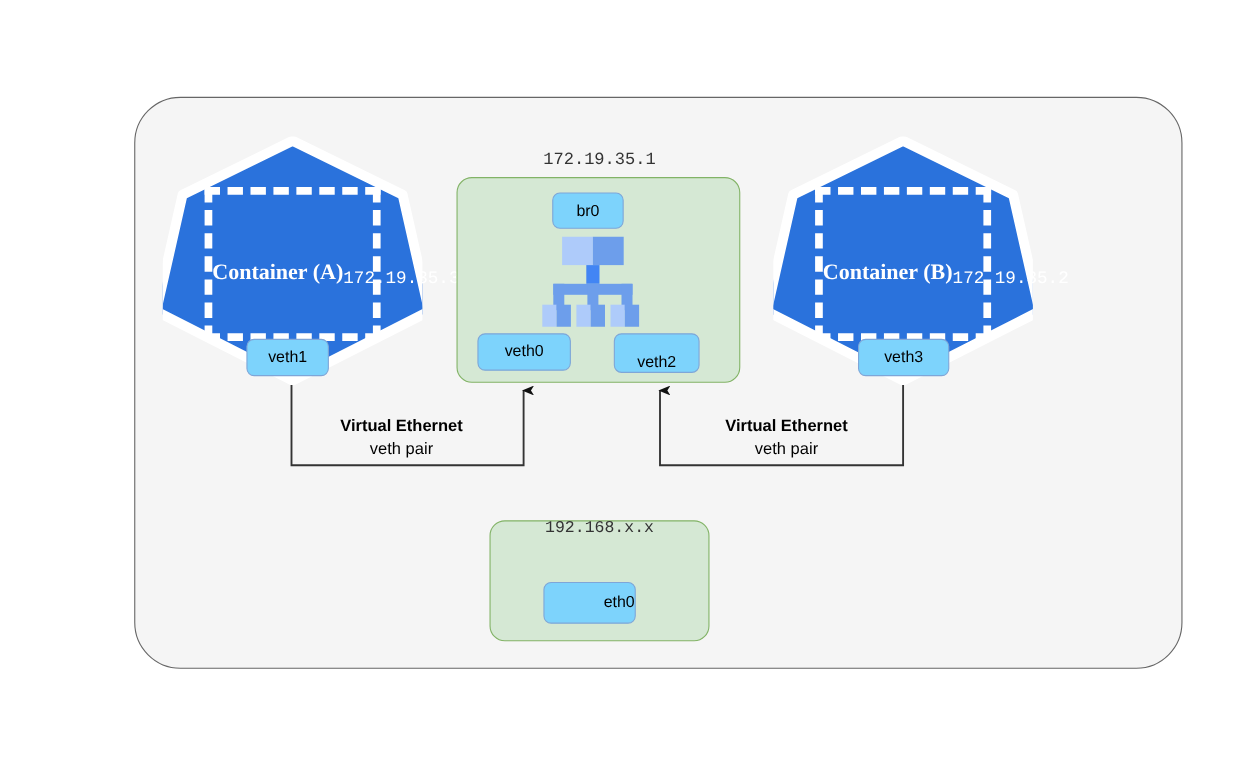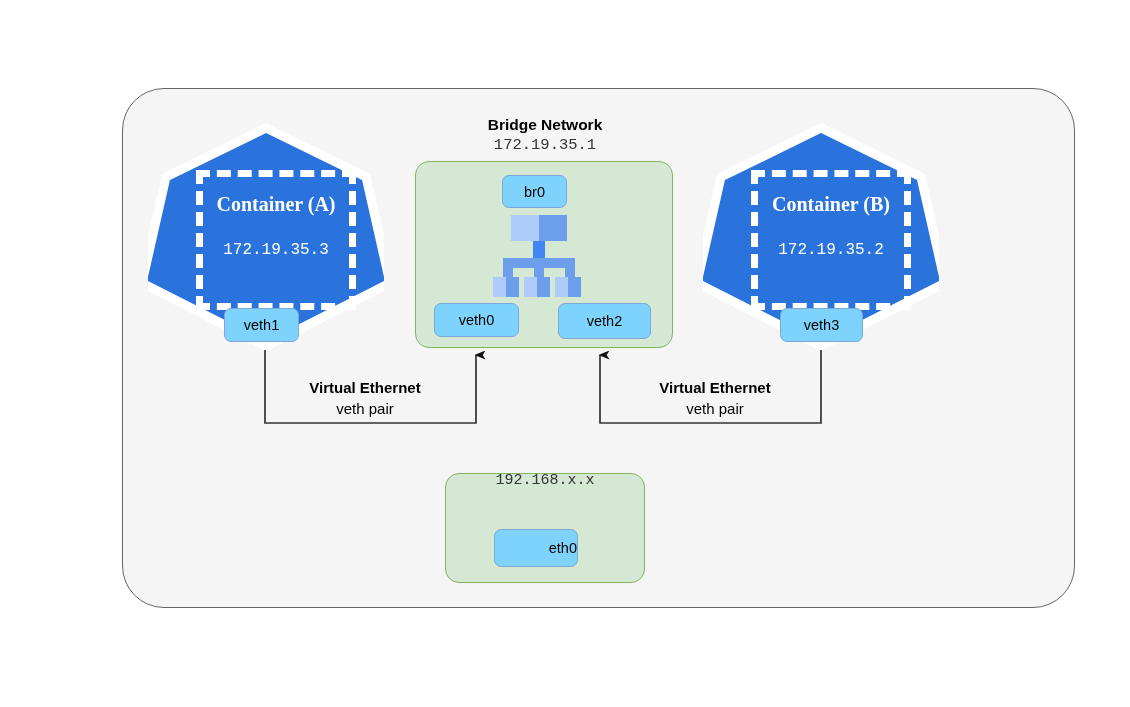--- a/index.html
+++ b/index.html
@@ -56,28 +56,27 @@
     height: 226px;
   }
   .container-node .hept {
     position: absolute;
     left: 0; top: 0;
     width: 236px;
     height: 226px;
   }
   .container-inner {
     position: absolute;
-    left: 48px;
+    left: 38px;
     top: 46px;
     width: 160px;
     height: 140px;
     border: 7px dashed #ffffff;
     box-sizing: border-box;
     display: flex;
-    flex-direction: column;
     align-items: center;
     justify-content: flex-start;
   }
   .container-title {
     margin-top: 16px;
     font-family: "Liberation Serif", serif;
     font-weight: bold;
     font-size: 20px;
     color: #ffffff;
     white-space: nowrap;
@@ -223,21 +222,20 @@
     <div class="container-inner">
       <div class="container-title">Container (B)</div>
       <div class="container-ip">172.19.35.2</div>
     </div>
   </div>
 
   <div class="iface-box" style="left:780px; top:308px; width:83px; height:34px;">
     <span>veth3</span>
   </div>
 
-  <div class="bridge-title">Bridge Network</div>
   <div class="bridge-ip">172.19.35.1</div>
 
   <div class="green-panel" style="left:415px; top:161px; width:258px; height:187px;"></div>
 
   <div class="iface-box" style="left:502px; top:175px; width:65px; height:33px;">
     <span>br0</span>
   </div>
 
   <svg class="hier-icon" viewBox="0 0 100 82">
 
@@ -257,21 +255,21 @@
     <rect x="35" y="62" width="13" height="24" fill="#aecbfa"></rect>
     <rect x="48" y="62" width="13" height="24" fill="#6d9eeb"></rect>
     <rect x="66" y="62" width="13" height="24" fill="#aecbfa"></rect>
     <rect x="79" y="62" width="13" height="24" fill="#6d9eeb"></rect>
   </svg>
 
   <div class="iface-box" style="left:434px; top:303px; width:85px; height:34px;">
     <span>veth0</span>
   </div>
 
-  <div class="iface-box" style="left:558px; top:303px; width:93px; height:36px;">
+  <div class="iface-box" style="left:558px; top:303px; width:78px; height:36px;align-items:flex-end;">
     <span>veth2</span>
   </div>
 
   <div class="veth-label-strong" style="left:250px; top:379px; width:230px;">Virtual Ethernet</div>
   <div class="veth-label-sub" style="left:250px; top:400px; width:230px;">veth pair</div>
 
   <div class="veth-label-strong" style="left:600px; top:379px; width:230px;">Virtual Ethernet</div>
   <div class="veth-label-sub" style="left:600px; top:400px; width:230px;">veth pair</div>
 
   <div class="green-panel" style="left:445px; top:473px; width:200px; height:110px;"></div>

